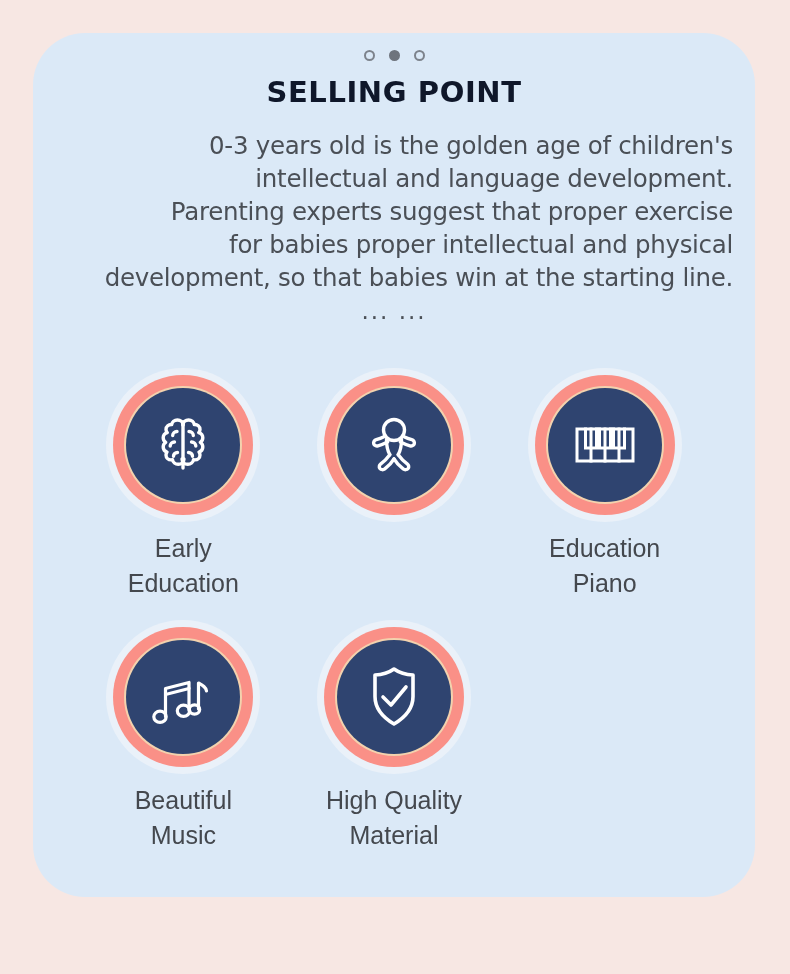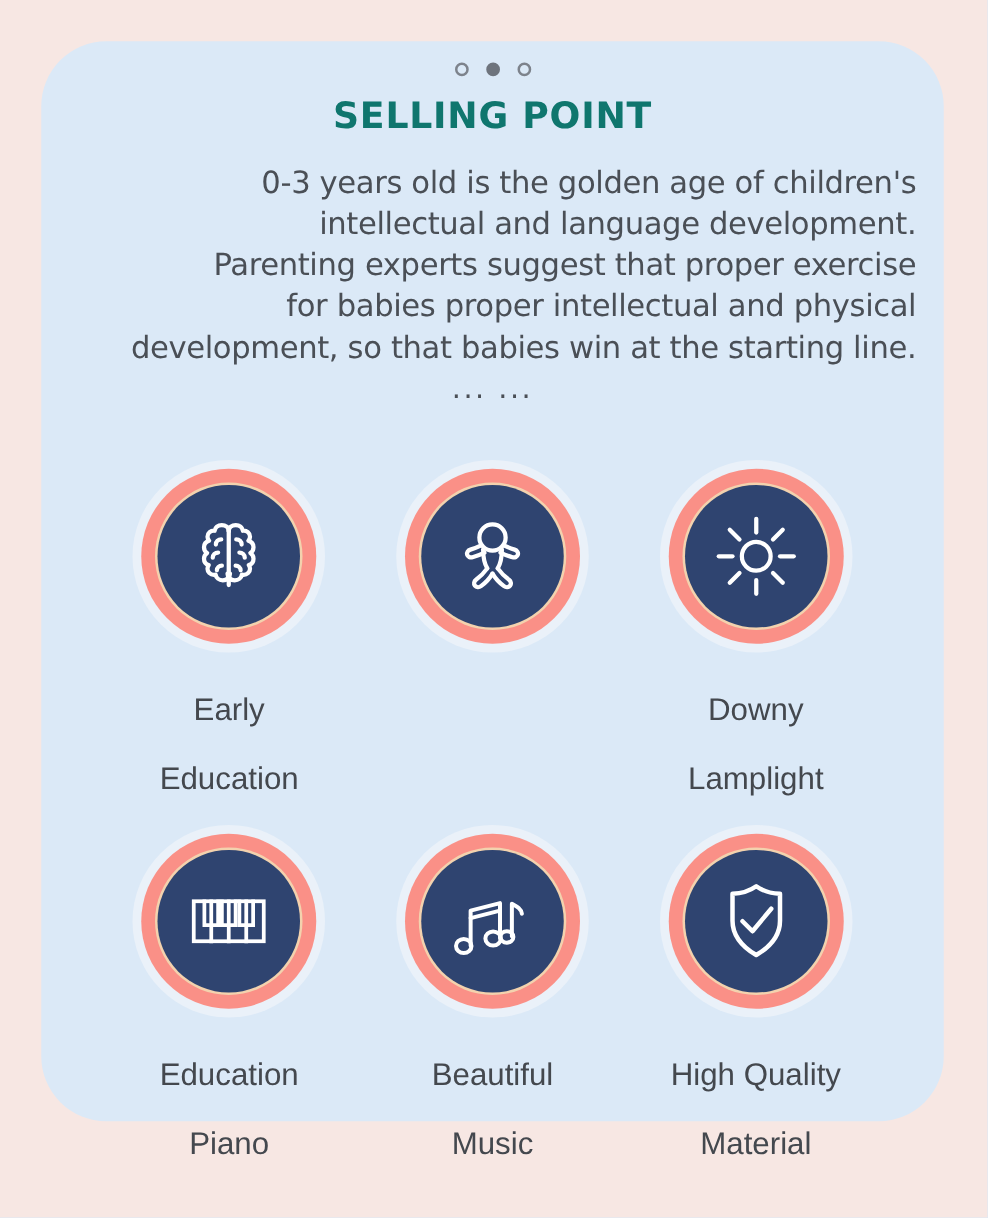--- a/index.html
+++ b/index.html
@@ -55,21 +55,21 @@
   
   #page-title {
     position: absolute;
     top: 42px;
     left: 0;
     width: 100%;
     text-align: center;
     font-size: 29px;
     font-weight: bold;
     letter-spacing: 0.6px;
-    color: #0f766e;
+    color: #0f172a;
     font-family: "DejaVu Sans", sans-serif;
   }
 
   
   #selling-description {
     position: absolute;
     top: 96px;
     left: 22px;
     width: 678px;
     text-align: right;
@@ -143,21 +143,21 @@
   .badge-core svg { display: block; }
 
   .feature-label {
     margin-top: 16px;
     text-align: center;
     font-size: 25px;
     line-height: 35px;
     color: #44484E;
     font-family: "Liberation Sans", sans-serif;
   }
-  .feature-label .lbl-line { display: block; margin-top: 20px; }
+  .feature-label .lbl-line { display: block; }
 </style>
 </head>
 <body>
 
 <div id="promo-card">
 
   <div id="pager-dots">
     <span class="dot"></span>
     <span class="dot active"></span>
     <span class="dot"></span>
@@ -212,43 +212,20 @@
               <path d="M28.5 30.5c0 7.2 1.5 12 3.3 15.2"></path>
               <path d="M43.5 30.5c0 7.2-1.5 12-3.3 15.2"></path>
               <path d="M31.8 45.7c-2.3 3.2-5.5 6.6-9 9.1-1.6 1.2-2 3.3-.9 4.7 1.1 1.4 3.3 1.6 4.9.4 4.1-3 7.2-6.6 9.2-10"></path>
               <path d="M40.2 45.7c2.3 3.2 5.5 6.6 9 9.1 1.6 1.2 2 3.3.9 4.7-1.1 1.4-3.3 1.6-4.9.4-4.1-3-7.2-6.6-9.2-10"></path>
             </svg>
           </span>
         </div>
       </div>
     </div>
 
-    <div class="feature-item">
-      <div class="feature-badge">
-        <div class="badge-core">
-          <span>
-            <svg width="72" height="72" viewBox="0 0 72 72" fill="none" stroke="#FFFFFF" stroke-width="3.4" stroke-linecap="round">
-              <circle cx="36" cy="36" r="11.5"></circle>
-              <line x1="36" y1="6" x2="36" y2="17"></line>
-              <line x1="36" y1="55" x2="36" y2="66"></line>
-              <line x1="6" y1="36" x2="17" y2="36"></line>
-              <line x1="55" y1="36" x2="66" y2="36"></line>
-              <line x1="14.8" y1="14.8" x2="22.6" y2="22.6"></line>
-              <line x1="49.4" y1="49.4" x2="57.2" y2="57.2"></line>
-              <line x1="14.8" y1="57.2" x2="22.6" y2="49.4"></line>
-              <line x1="49.4" y1="22.6" x2="57.2" y2="14.8"></line>
-            </svg>
-          </span>
-        </div>
-      </div>
-      <div class="feature-label">
-        <span class="lbl-line">Downy</span>
-        <span class="lbl-line">Lamplight</span>
-      </div>
-    </div>
 
     <div class="feature-item">
       <div class="feature-badge">
         <div class="badge-core">
           <span>
             <svg width="72" height="72" viewBox="0 0 72 72" fill="none" stroke="#FFFFFF" stroke-width="3" stroke-linecap="square" stroke-linejoin="miter">
               <rect x="8" y="20" width="56" height="32"></rect>
               <line x1="22" y1="20" x2="22" y2="52"></line>
               <line x1="36" y1="20" x2="36" y2="52"></line>
               <line x1="50" y1="20" x2="50" y2="52"></line>

